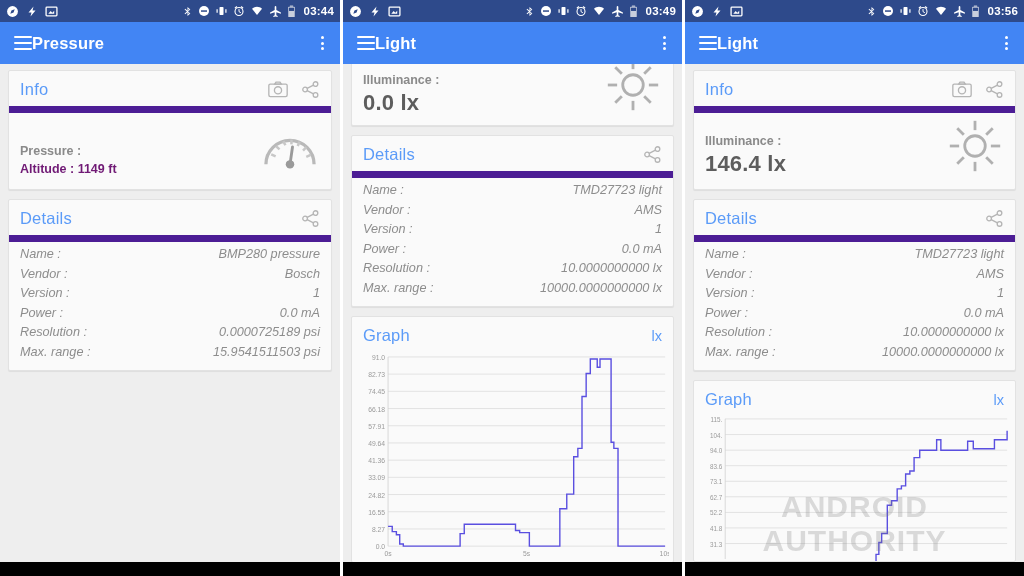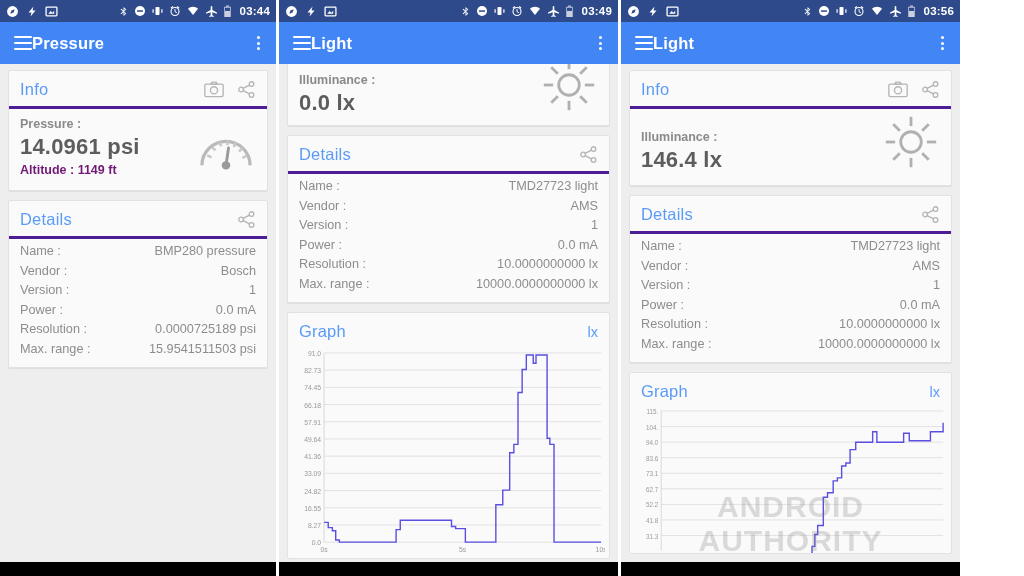--- a/index.html
+++ b/index.html
@@ -15,21 +15,21 @@
     background: #ffffff;
   }
   .panel {
     position: relative;
     height: 576px;
     background: #eeeeee;
     overflow: hidden;
     display: flex;
     flex-direction: column;
   }
-  .panel.p1 { width: 276px; }
+  .panel.p1 { width: 340px; }
   .panel.gap { width: 3px; background: #ffffff; height: 576px; flex: 0 0 3px; }
   .panel.p2 { width: 339px; }
   .panel.p3 { width: 339px; }
 
   
   .statusbar {
     height: 22px;
     background: #2e4a8b;
     display: flex;
     align-items: center;
@@ -78,21 +78,21 @@
   .card {
     background: #fafafa;
     border: 1px solid #e2e2e2;
     border-radius: 2px;
     margin-bottom: 9px;
     box-shadow: 0 1px 1px rgba(0,0,0,.07);
   }
   .card-head {
     display: flex; align-items: center;
     padding: 9px 11px 7px 11px;
-    border-bottom: 3px solid #4c1d95;
+    border-bottom: 7px solid #4c1d95;
   }
   .card-title {
     color: #5b9bf8; font-size: 16.5px; letter-spacing: .2px;
   }
   .card-unit { margin-left: auto; color: #5b9bf8; font-size: 14.5px; }
   .head-actions { margin-left: auto; display: flex; align-items: center; gap: 13px; }
 
   .info-body {
     display: flex; align-items: flex-end;
     padding: 7px 12px 11px 11px;
@@ -100,21 +100,21 @@
   }
   .info-text { flex: 1 1 auto; }
   .lbl { color: #8a8a8a; font-size: 12.5px; line-height: 17px; }
   .big { color: #5d5d5d; font-size: 22px; line-height: 28px; letter-spacing: .2px; }
   .sub { color: #701a75; font-size: 12.5px; line-height: 18px; }
   .info-icon { flex: 0 0 auto; padding-top: 2px; }
 
   .rows { padding: 3px 11px 8px 11px; }
   .row {
     display: flex; justify-content: space-between; align-items: baseline;
-    font-size: 12.7px; color: #8d8d8d; line-height: 19.5px;
+    font-size: 12.7px; color: #8d8d8d; line-height: 19.5px; font-style: italic;
   }
   .row .k { color: #8d8d8d; }
   .row .v { color: #8d8d8d; text-align: right; }
 
   
   .graph-card { background: #fafafa; border: 1px solid #e2e2e2; border-radius: 2px; }
   .graph-body { padding: 2px 4px 0 4px; }
   .graph-svg { display: block; width: 100%; }
 
   .watermark {
@@ -215,21 +215,20 @@
                 <circle cx="18.5" cy="4" r="3" fill="none" stroke="#b5b5b5" stroke-width="1.7"></circle>
                 <circle cx="18.5" cy="18" r="3" fill="none" stroke="#b5b5b5" stroke-width="1.7"></circle>
                 <circle cx="5" cy="11" r="3" fill="none" stroke="#b5b5b5" stroke-width="1.7"></circle>
                 <path d="M7.7 9.6l8.1-4.2M7.7 12.4l8.1 4.2" stroke="#b5b5b5" stroke-width="1.7" fill="none"></path>
               </svg>
           </div>
         </div>
         <div class="info-body">
           <div class="info-text">
             <div class="lbl">Pressure :</div>
-            <div class="big">14.0961 psi</div>
             <div class="sub">Altitude : 1149 ft</div>
           </div>
           <div class="info-icon">
             <svg width="58" height="52" viewBox="0 0 60 54">
               <path d="M5 44a25 25 0 0 1 50 0" fill="none" stroke="#b9b9b9" stroke-width="3.4"></path>
               <g stroke="#c7c7c7" stroke-width="2.6">
                 <path d="M10.5 33.5l4.6 2.2"></path>
                   <path d="M15.5 25l3.6 3.4"></path>
                   <path d="M23 19.8l2.2 4.4"></path>
                 <path d="M31.5 18.2l0 5"></path>

